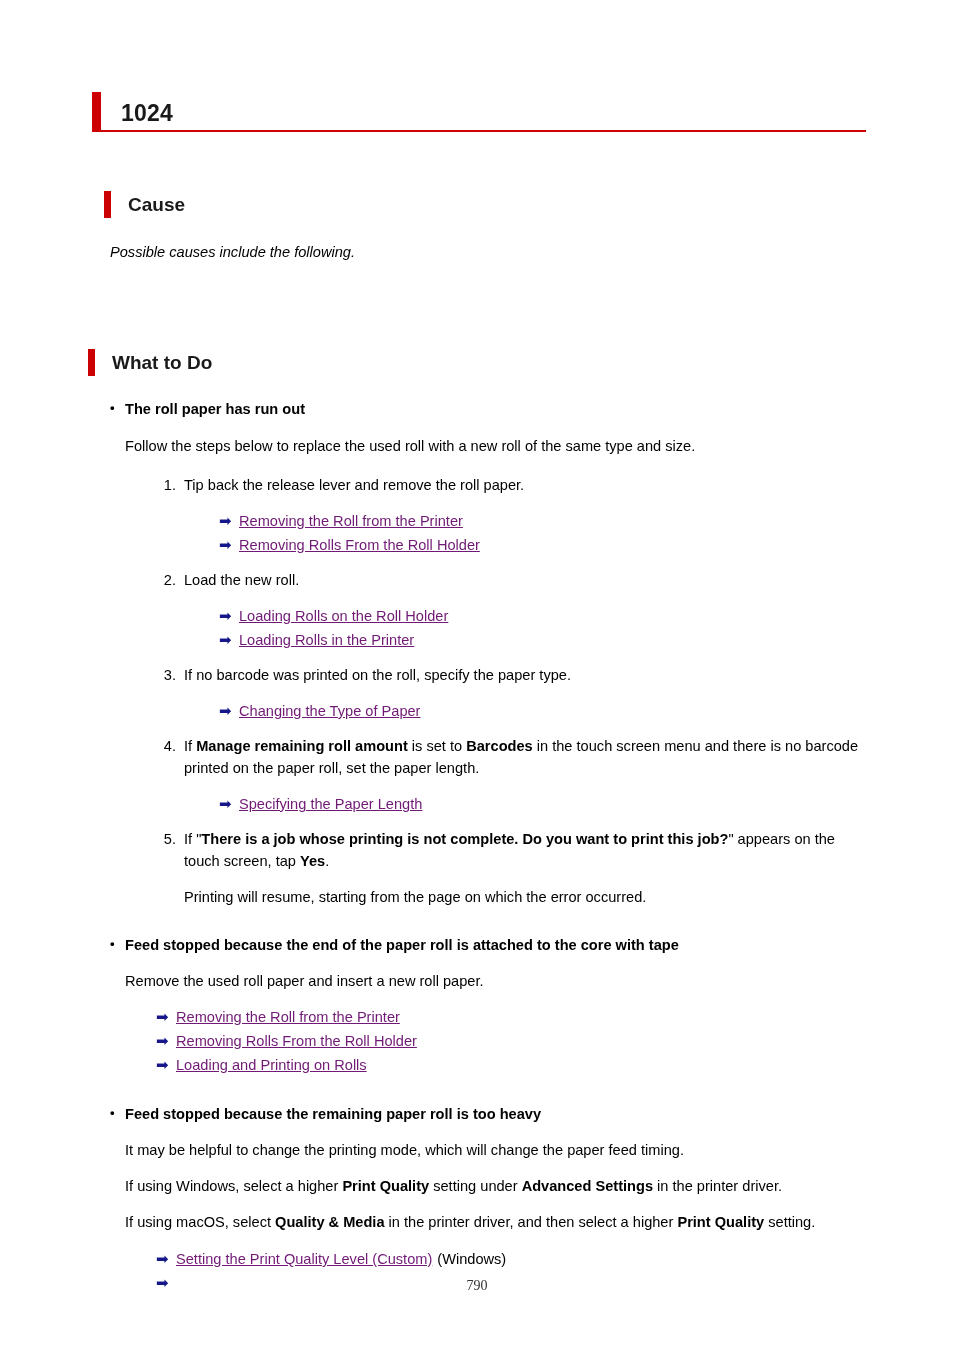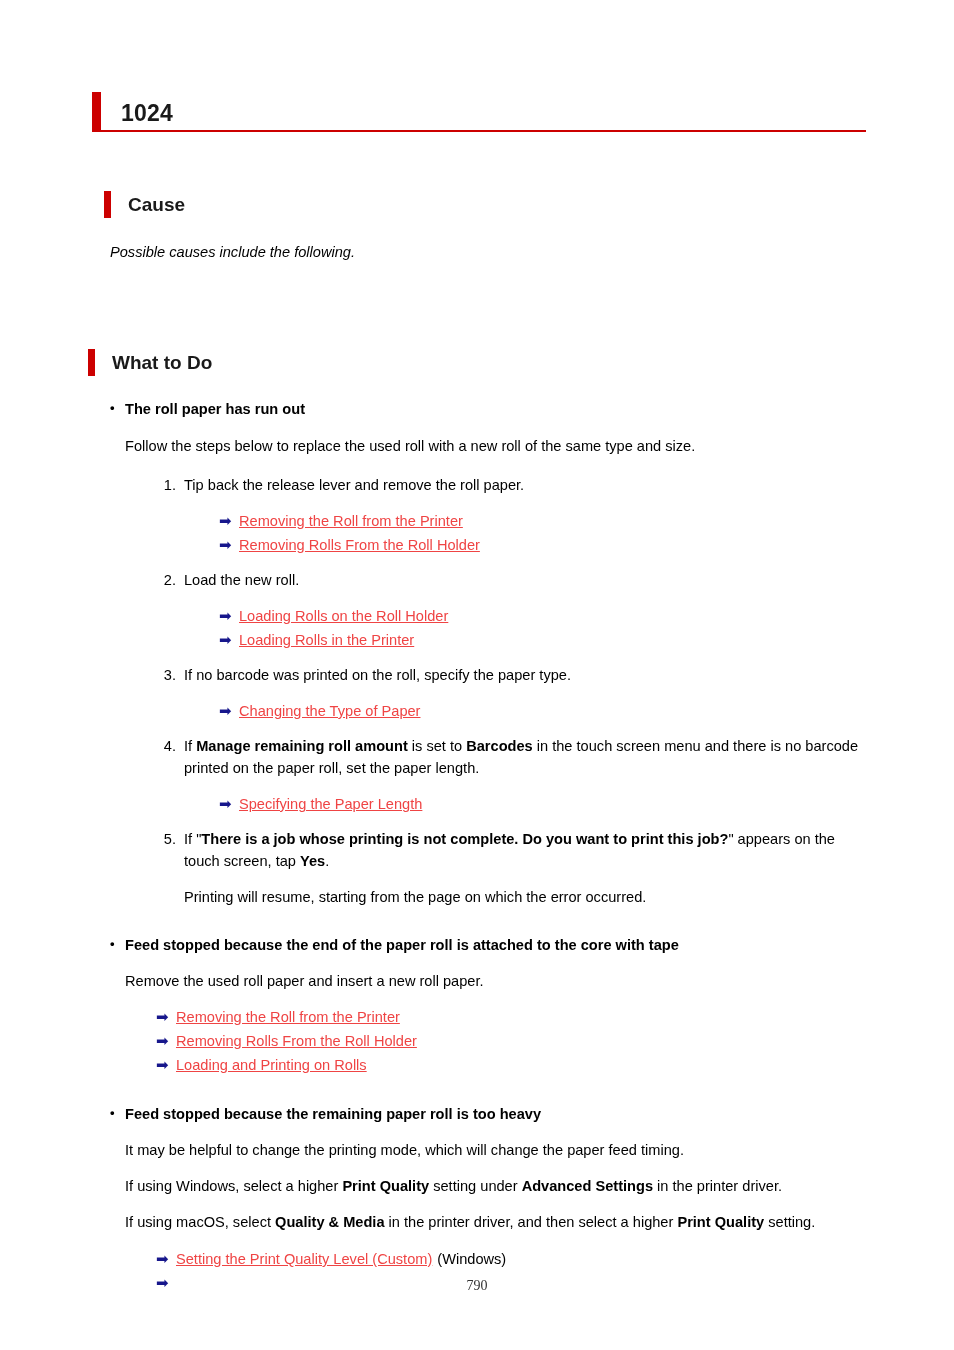--- a/index.html
+++ b/index.html
@@ -145,21 +145,21 @@
   }
   .arrow-icon {
     flex: 0 0 auto;
     width: 20px;
     color: #17178c;
     font-size: 15px;
     line-height: 24px;
     display: inline-block;
   }
   .doc-link {
-    color: #ef4444;
+    color: #701a75;
     text-decoration: underline;
     cursor: pointer;
   }
   .plain-link-text {
     color: #000000;
     text-decoration: none;
   }
   .suffix {
     color: #000000;
     padding-left: 5px;

